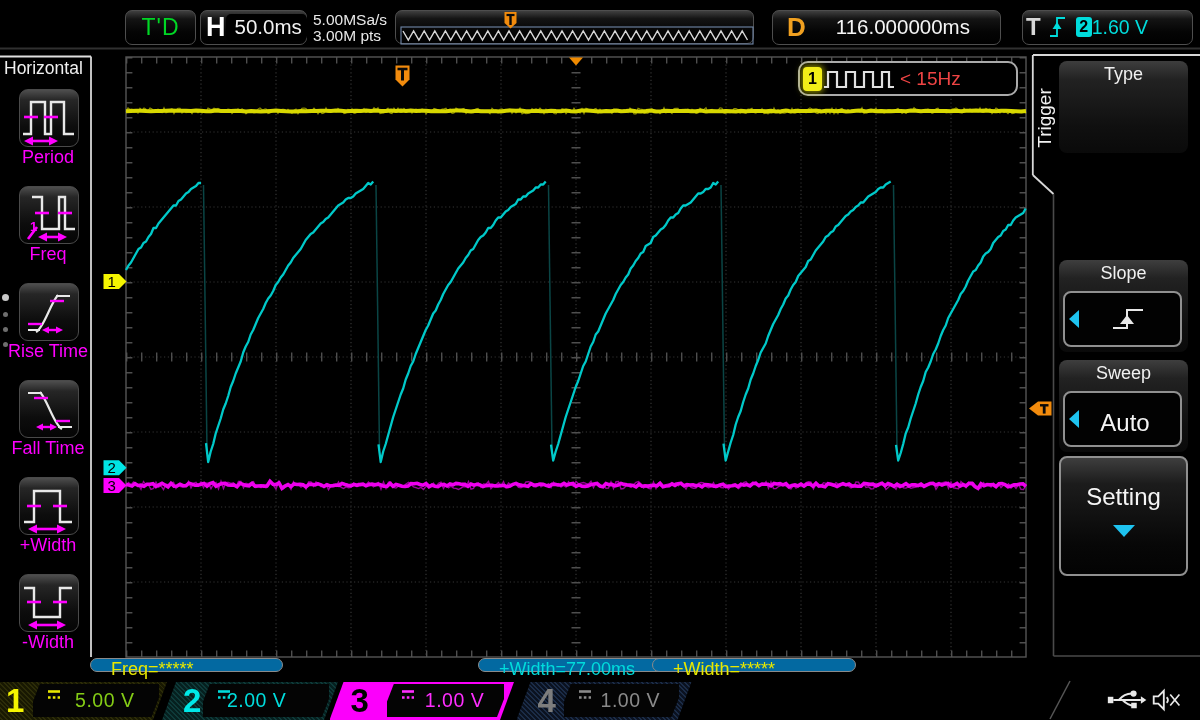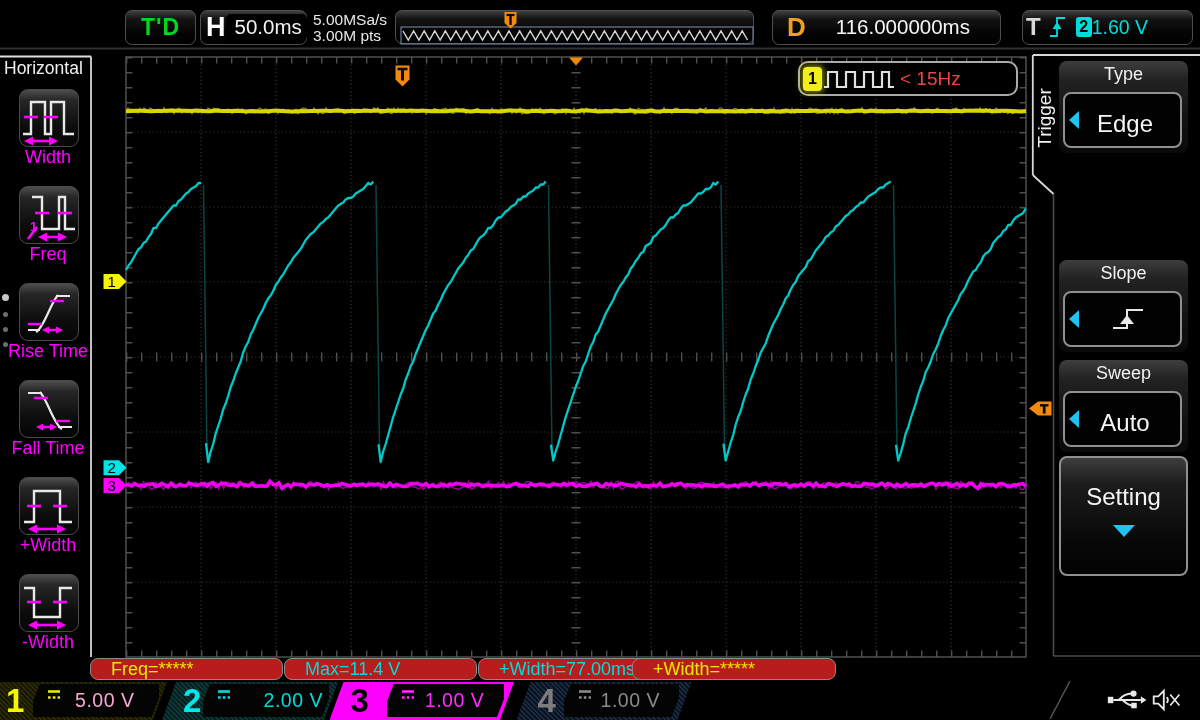--- a/index.html
+++ b/index.html
@@ -31,29 +31,29 @@
 .rvt{color:#f5f5f5;font-size:24px;padding-left:5px;transform:translateY(3.5px)}
 .larr{position:absolute;left:4px;top:50%;margin-top:-9px;width:0;height:0;
  border-top:9px solid transparent;border-bottom:9px solid transparent;border-right:10px solid #1ec3f0}
 .rset{height:120px;border:2px solid #909090;box-sizing:border-box;
  background:linear-gradient(#3e3e3e,#1c1c1c 22%,#070707 75%,#030303)}
 .rsettxt{text-align:center;font-size:24px;color:#f5f5f5;padding-top:25px}
 .darr{margin:14px auto 0;width:0;height:0;border-left:11px solid transparent;
  border-right:11px solid transparent;border-top:12px solid #1ec3f0}
 #trigtab{position:absolute;left:1013.5px;top:107px;width:62px;height:22px;color:#f0f0f0;
  font-size:19px;line-height:22px;text-align:center;transform:rotate(-90deg);white-space:nowrap}
-.meas{position:absolute;top:658px;width:193px;height:22px;border:1.5px solid #8a8a8a;
- border-radius:8px;background:#b91c1c;font-size:18px;line-height:20px;padding-left:20px;
+.meas{position:absolute;top:658px;width:193px;height:14px;border:1.5px solid #8a8a8a;
+ border-radius:8px;background:#0369a1;font-size:18px;line-height:20px;padding-left:20px;
  box-sizing:border-box}
 </style></head>
 <body>
 <div id="scr">
 
 <div class="tbox" style="left:125px;width:71px">
-      <span style="color:#00d725;font-weight:bold;font-size:23px;letter-spacing:1px">T'D</span>
+      <span style="color:#00d725;font-weight:normal;font-size:23px;letter-spacing:1px">T'D</span>
     </div>
 <div class="tbox" style="left:200px;width:107px;justify-content:flex-start">
   <span style="color:#fff;font-weight:bold;font-size:27px;padding-left:5px">H</span>
   <span class="hin">50.0ms</span>
 </div>
 <div style="position:absolute;left:313px;top:11.5px;font-size:15.5px;color:#e8e8e8;line-height:16.5px">5.00MSa/s<br>3.00M pts</div>
 <div class="tbox" style="left:395px;width:359px;top:10px;height:34px"></div>
 <svg style="position:absolute;left:395px;top:0" width="365" height="50" viewBox="0 0 365 50">
   <rect x="6" y="27" width="352" height="17" fill="none" stroke="#7188a8" stroke-width="1.1"></rect>
   <polyline points="0.0,31.0 5.3,40.0 10.6,31.0 15.9,40.0 21.2,31.0 26.5,40.0 31.8,31.0 37.1,40.0 42.4,31.0 47.7,40.0 53.0,31.0 58.3,40.0 63.6,31.0 68.9,40.0 74.2,31.0 79.5,40.0 84.8,31.0 90.1,40.0 95.4,31.0 100.7,40.0 106.0,31.0 111.3,40.0 116.6,31.0 121.9,40.0 127.2,31.0 132.5,40.0 137.8,31.0 143.1,40.0 148.4,31.0 153.7,40.0 159.0,31.0 164.3,40.0 169.6,31.0 174.9,40.0 180.2,31.0 185.5,40.0 190.8,31.0 196.1,40.0 201.4,31.0 206.7,40.0 212.0,31.0 217.3,40.0 222.6,31.0 227.9,40.0 233.2,31.0 238.5,40.0 243.8,31.0 249.1,40.0 254.4,31.0 259.7,40.0 265.0,31.0 270.3,40.0 275.6,31.0 280.9,40.0 286.2,31.0 291.5,40.0 296.8,31.0 302.1,40.0 307.4,31.0 312.7,40.0 318.0,31.0 323.3,40.0 328.6,31.0 333.9,40.0 339.2,31.0 344.5,40.0" fill="none" stroke="#d8d8d8" stroke-width="1.4" transform="translate(8,0)"></polyline>
@@ -170,21 +170,21 @@
           <line x1="4" y1="27" x2="18" y2="27"></line>
           <line x1="24" y1="27" x2="38" y2="27"></line>
           <line x1="13" y1="51" x2="29" y2="51"></line>
         </g>
         <g fill="#ff00ff">
           <polygon points="4,51 13,46.5 13,55.5"></polygon>
           <polygon points="38,51 29,46.5 29,55.5"></polygon>
         </g>
       </svg>
     </div>
-    <div class="mlabel" style="top:147px">Width</div>
+    <div class="mlabel" style="top:147px">Period</div>
     <div class="mbtn" style="left:19px;top:186px">
       <svg width="58" height="58" viewBox="0 0 58 58">
         <polyline points="12,10 22,10 22,42 39,42 39,10 45,10 45,42 55,42" fill="none" stroke="#e8e8e8" stroke-width="2.4"></polyline>
         <g stroke="#ff00ff" stroke-width="2.6">
           <line x1="15" y1="26" x2="29" y2="26"></line>
           <line x1="38" y1="26" x2="52" y2="26"></line>
           <line x1="27" y1="50" x2="38" y2="50"></line>
           <line x1="8" y1="52" x2="17" y2="40"></line>
         </g>
         <text x="10" y="44" font-size="13" font-weight="bold" fill="#ff00ff">1</text>
@@ -259,24 +259,20 @@
       </svg>
     </div>
     <div class="mlabel" style="top:632px">-Width</div>
 <div class="dot" style="left:2px;top:294px;width:7px;height:7px;background:#c8c8c8"></div>
     <div class="dot" style="left:3px;top:312px"></div>
     <div class="dot" style="left:3px;top:327px"></div>
     <div class="dot" style="left:3px;top:342px"></div>
 <div id="trigtab">Trigger</div>
 <div class="rsec" style="top:61px">
       <div class="rhdr">Type</div>
-      <div class="rbtn">
-        <span class="larr"></span>
-        <span class="rvt">Edge</span>
-      </div>
     </div>
     <div class="rsec" style="top:360px">
       <div class="rhdr">Sweep</div>
       <div class="rbtn">
         <span class="larr"></span>
         <span class="rvt">Auto</span>
       </div>
     </div>
     <div class="rsec" style="top:260px">
       <div class="rhdr">Slope</div>
@@ -286,39 +282,38 @@
           <path d="M2,21 L16,21 L16,3 L32,3" fill="none" stroke="#e8e8e8" stroke-width="2"></path>
           <polygon points="16,8 9,17 23,17" fill="#e8e8e8"></polygon>
         </svg>
       </div>
     </div>
     <div class="rsec rset" style="top:456px">
       <div class="rsettxt">Setting</div>
       <div class="darr"></div>
     </div>
 <div class="meas" style="left:90px;width:193px;color:#e8e800">Freq=*****</div>
-    <div class="meas" style="left:284px;width:193px;color:#00dcdc">Max=11.4 V</div>
     <div class="meas" style="left:478px;width:193px;color:#00dcdc">+Width=77.00ms</div>
-    <div class="meas" style="left:632px;width:204px;color:#e8e800">+Width=*****</div>
+    <div class="meas" style="left:652px;width:204px;color:#e8e800">+Width=*****</div>
 <div style="position:absolute;top:682px;left:-30px;width:197px;height:38px;background:repeating-linear-gradient(45deg,#181802 0px,#181802 2px,#2c2c08 2px,#2c2c08 3.4px);clip-path:polygon(0px 0px, 197px 0px, 183px 38px, 0px 38px)"></div>
     <div style="position:absolute;top:683.5px;left:33px;width:125.5px;height:33.5px;background:#040404;clip-path:polygon(7px 0px, 131.5px 0px, 118.5px 33.5px, -6px 33.5px)"></div>
     <div style="position:absolute;top:684px;left:6px;width:30px;height:36px;font-size:33px;font-weight:bold;color:#f5f500;line-height:34px">1</div>
     <svg style="position:absolute;left:47px;top:689px" width="14" height="12" viewBox="0 0 14 12">
       <path d="M1,2.5 H13" stroke="#e8e800" stroke-width="2.6"></path>
       <path d="M1,8.5 H13" stroke="#e8e800" stroke-width="2.6" stroke-dasharray="2.6 2.2"></path>
     </svg>
-    <div style="position:absolute;top:689px;left:57px;width:95.5px;text-align:center;font-size:19.5px;color:#f9a8d4;letter-spacing:0.5px">5.00 V</div>
+    <div style="position:absolute;top:689px;left:57px;width:95.5px;text-align:center;font-size:19.5px;color:#84cc16;letter-spacing:0.5px">5.00 V</div>
     <div style="position:absolute;top:682px;left:162px;width:176px;height:38px;background:repeating-linear-gradient(45deg,#06201f 0px,#06201f 2px,#0e3a39 2px,#0e3a39 3.4px);clip-path:polygon(14px 0px, 176px 0px, 162px 38px, 0px 38px)"></div>
     <div style="position:absolute;top:683.5px;left:203px;width:126px;height:33.5px;background:#040404;clip-path:polygon(7px 0px, 132px 0px, 119px 33.5px, -6px 33.5px)"></div>
     <div style="position:absolute;top:684px;left:183px;width:30px;height:36px;font-size:33px;font-weight:bold;color:#00e8e8;line-height:34px">2</div>
     <svg style="position:absolute;left:217px;top:689px" width="14" height="12" viewBox="0 0 14 12">
       <path d="M1,2.5 H13" stroke="#00dcdc" stroke-width="2.6"></path>
       <path d="M1,8.5 H13" stroke="#00dcdc" stroke-width="2.6" stroke-dasharray="2.6 2.2"></path>
     </svg>
-    <div style="position:absolute;top:689px;left:227px;width:96px;text-align:right;font-size:19.5px;color:#00dcdc;letter-spacing:0.5px">2.00 V</div>
+    <div style="position:absolute;top:689px;left:227px;width:96px;text-align:left;font-size:19.5px;color:#00dcdc;letter-spacing:0.5px">2.00 V</div>
     <div style="position:absolute;top:682px;left:329.5px;width:184.5px;height:38px;background:#fb00fb;clip-path:polygon(14px 0px, 184.5px 0px, 170.5px 38px, 0px 38px)"></div>
     <div style="position:absolute;top:683.5px;left:387px;width:117px;height:33.5px;background:#040404;clip-path:polygon(7px 0px, 123px 0px, 110px 33.5px, -6px 33.5px)"></div>
     <div style="position:absolute;top:684px;left:350.5px;width:30px;height:36px;font-size:33px;font-weight:bold;color:#000000;line-height:34px">3</div>
     <svg style="position:absolute;left:401px;top:689px" width="14" height="12" viewBox="0 0 14 12">
       <path d="M1,2.5 H13" stroke="#ff2eff" stroke-width="2.6"></path>
       <path d="M1,8.5 H13" stroke="#ff2eff" stroke-width="2.6" stroke-dasharray="2.6 2.2"></path>
     </svg>
     <div style="position:absolute;top:689px;left:411px;width:87px;text-align:center;font-size:19.5px;color:#ff2eff;letter-spacing:0.5px">1.00 V</div>
     <div style="position:absolute;top:682px;left:516.5px;width:175.0px;height:38px;background:repeating-linear-gradient(45deg,#0b1220 0px,#0b1220 2px,#1b2c47 2px,#1b2c47 3.4px);clip-path:polygon(14px 0px, 175.0px 0px, 161.0px 38px, 0px 38px)"></div>
     <div style="position:absolute;top:683.5px;left:564px;width:114.5px;height:33.5px;background:#040404;clip-path:polygon(7px 0px, 120.5px 0px, 107.5px 33.5px, -6px 33.5px)"></div>

